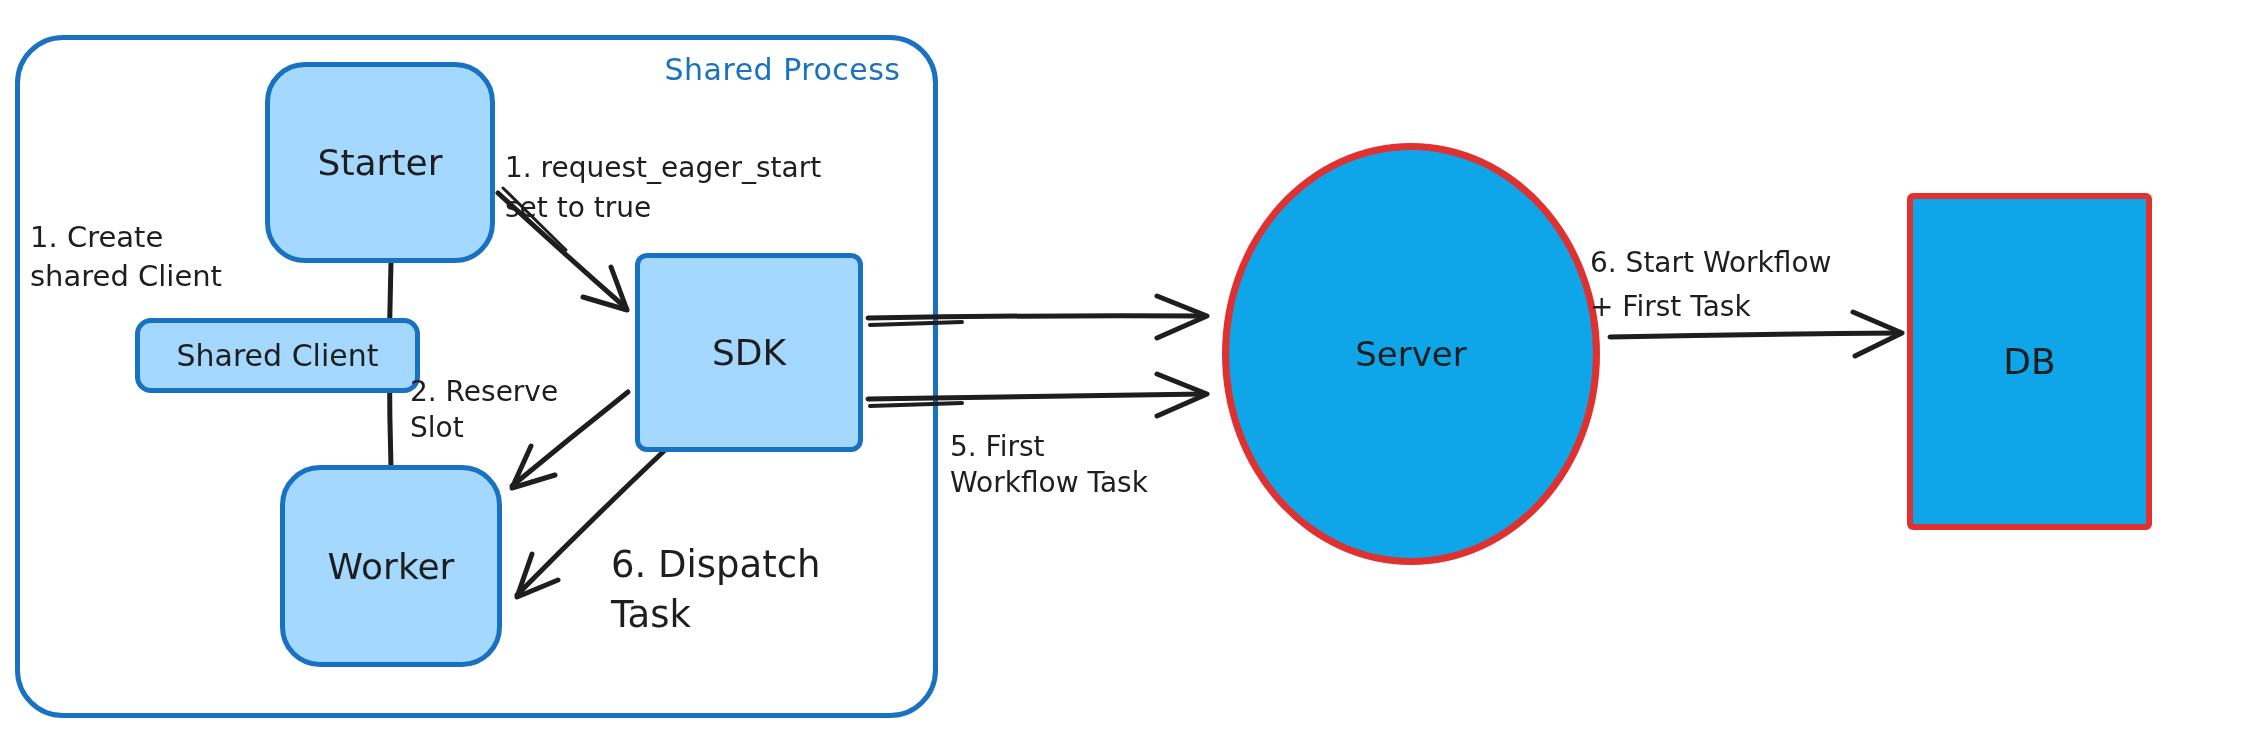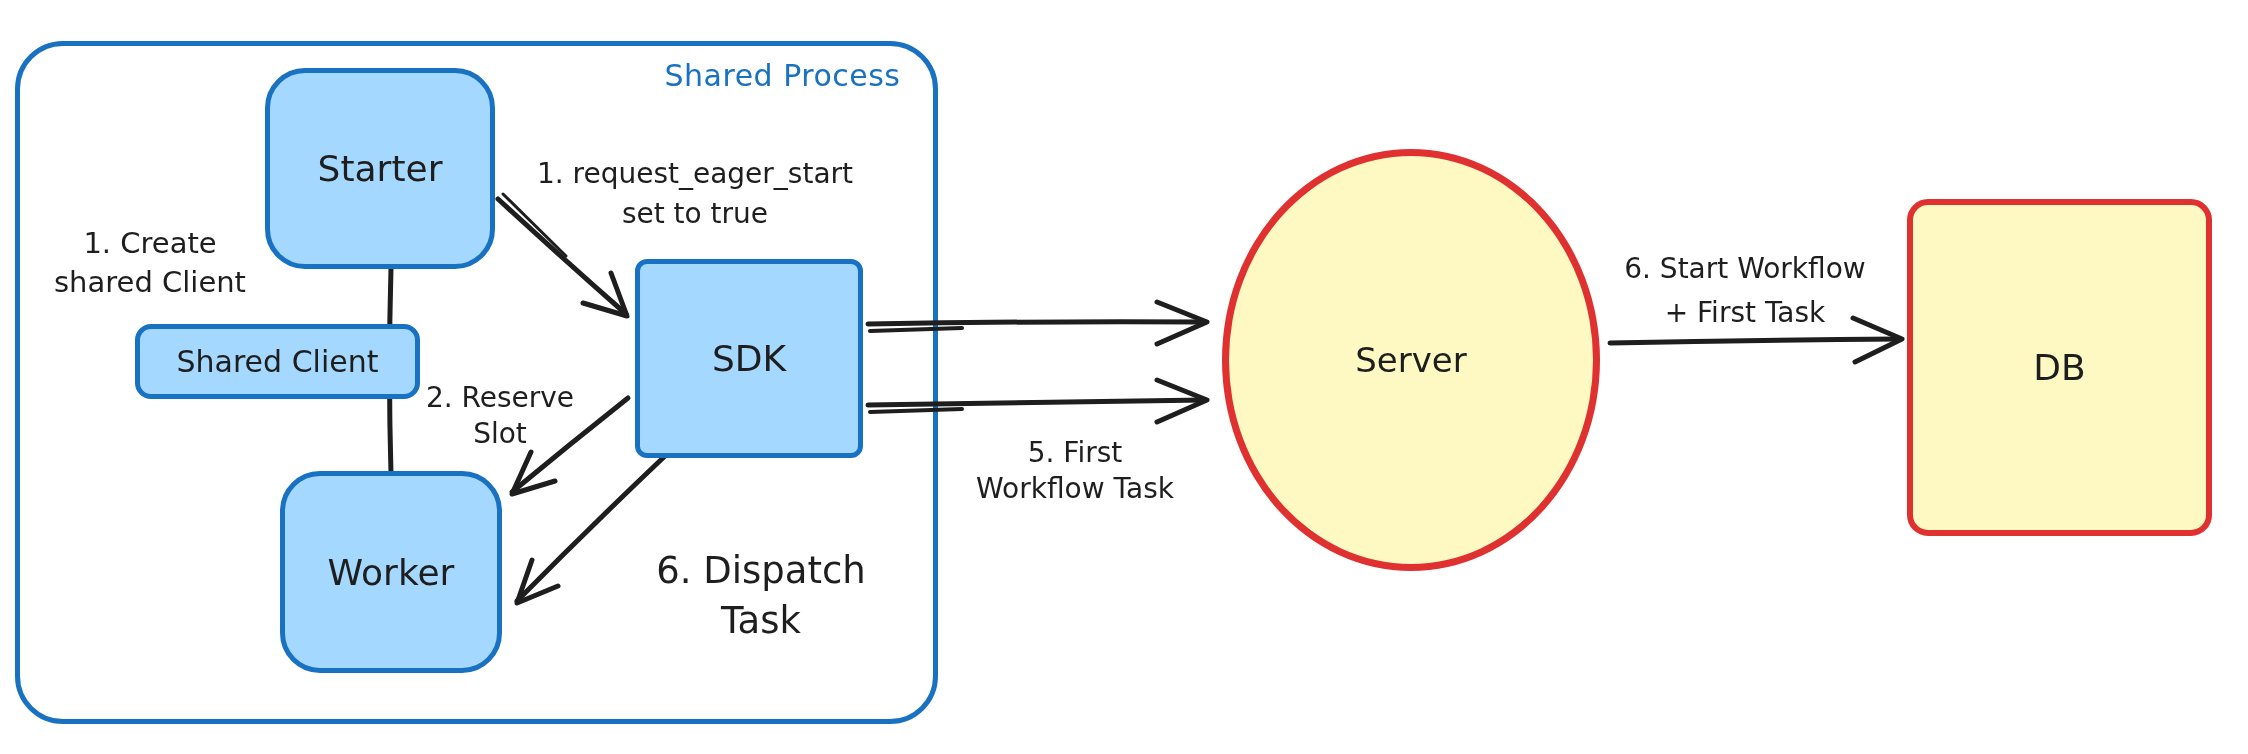--- a/index.html
+++ b/index.html
@@ -11,21 +11,20 @@
     width: 2248px;
     height: 754px;
     position: relative;
     overflow: hidden;
     font-family: "DejaVu Sans", "Liberation Sans", sans-serif;
     color: #1e1e1e;
   }
   .canvas {
     position: absolute;
     inset: 0;
-    margin-top: 6px;
   }
   
   .layer-arrows { position: absolute; inset: 0; z-index: 2; }
   .node, .container-box { z-index: 3; }
   .anno, .container-label { z-index: 4; }
 
   
   .container-box {
     position: absolute;
     left: 15px; top: 35px;
@@ -53,21 +52,21 @@
     display: flex;
     align-items: center;
     justify-content: center;
     text-align: left;
   }
   .node-blue {
     background: #a5d8ff;
     border: 5px solid #1971c2;
   }
   .node-red {
-    background: #fef9c3;
+    background: #0ea5e9;
     border: 6px solid #e03131;
   }
   .node-starter {
     left: 265px; top: 62px; width: 230px; height: 201px;
     border-radius: 40px;
     font-size: 36px;
   }
   .node-shared-client {
     left: 135px; top: 318px; width: 285px; height: 75px;
     border-radius: 16px;
@@ -83,29 +82,28 @@
     border-radius: 12px;
     font-size: 36px;
   }
   .node-server {
     left: 1222px; top: 143px; width: 378px; height: 422px;
     border-radius: 50%;
     border-width: 7px;
     font-size: 34px;
   }
   .node-db {
-    left: 1907px; top: 193px; width: 305px; height: 337px;
-    border-radius: 21px;
+    left: 1907px; top: 193px; width: 245px; height: 337px;
+    border-radius: 6px;
     font-size: 36px;
   }
 
   
   .anno {
     position: absolute;
-    text-align: center;
     white-space: pre-line;
     font-size: 28px;
     line-height: 1.35;
     color: #1e1e1e;
   }
   .anno-step1-create   { left: 30px;   top: 218px; width: 240px; font-size: 29px; }
   .anno-step1-eager    { left: 505px;  top: 148px; width: 380px; line-height: 1.42; }
   .anno-step2          { left: 410px;  top: 374px; width: 180px; line-height: 1.3; }
   .anno-step6          { left: 611px;  top: 540px; width: 300px; font-size: 37px; }
   .anno-step3          { left: 955px;  top: 255px; width: 240px; }

